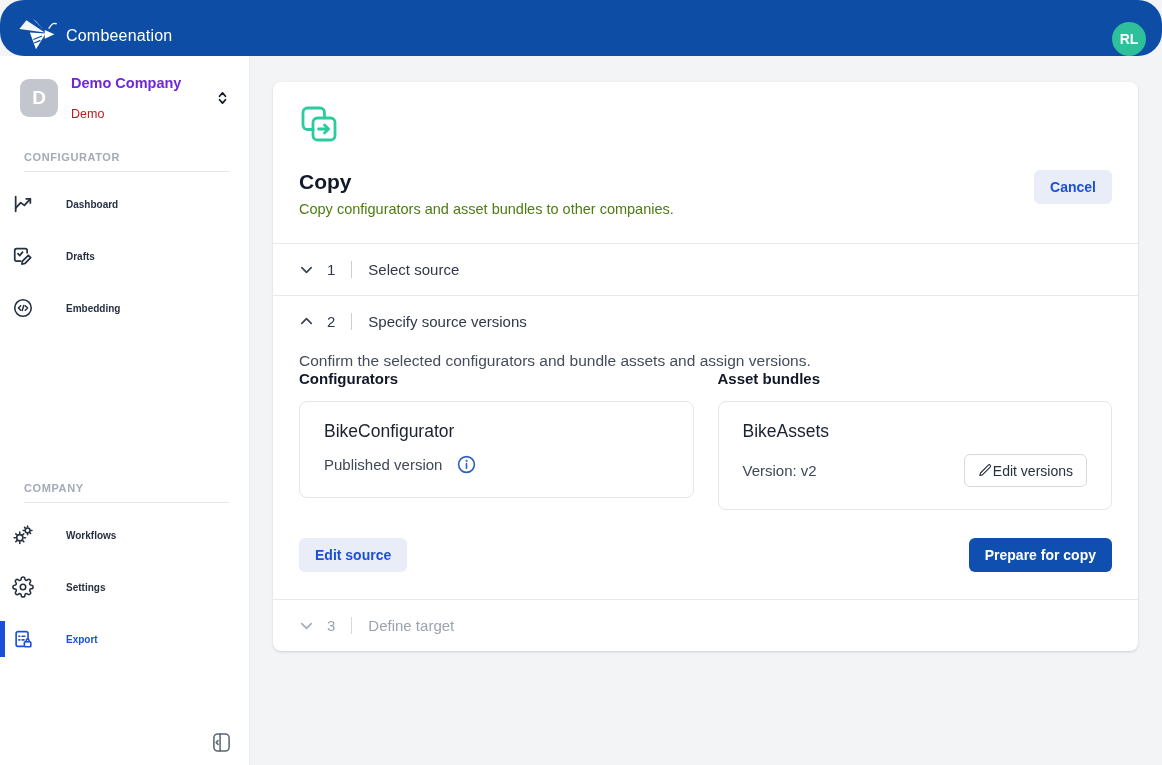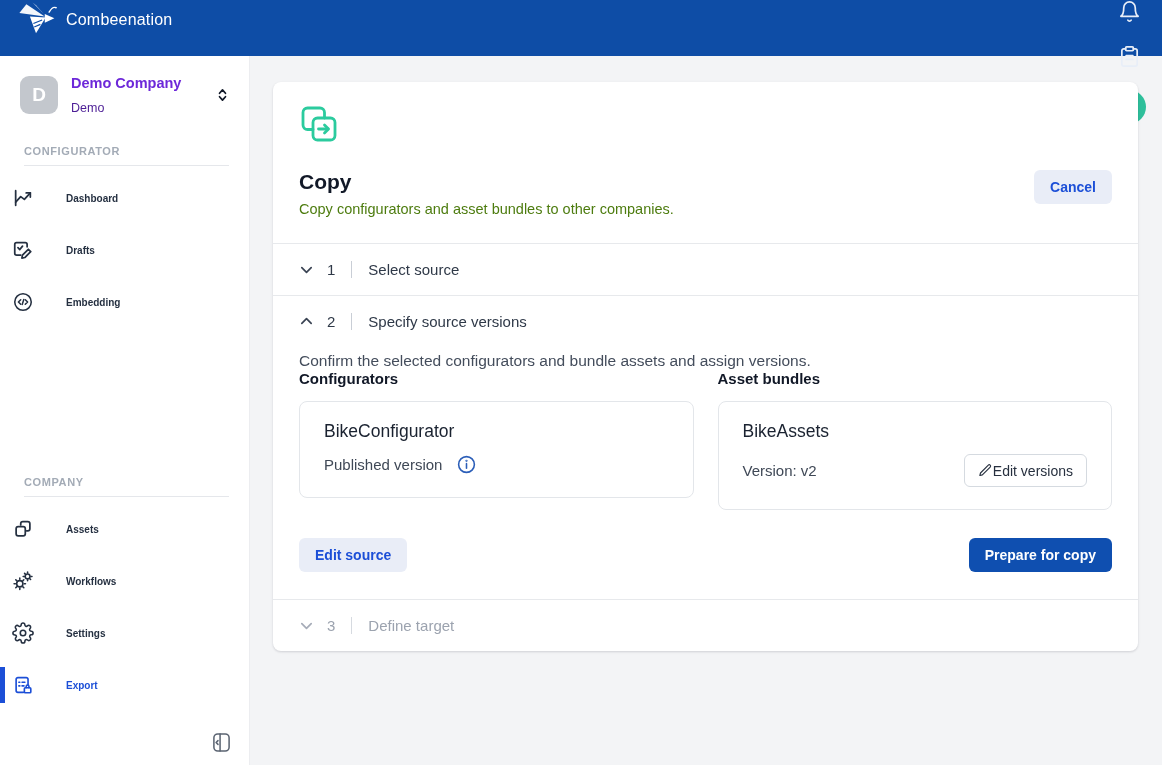--- a/index.html
+++ b/index.html
@@ -9,23 +9,24 @@
     background:#F3F4F6;
     color:#27303F;
     overflow:hidden;
   }
   .app { display:flex; flex-direction:column; width:1162px; height:765px; }
 
   
   .topbar {
     height:56px; flex:0 0 56px;
     background:#0E4DA6;
-    display:flex; align-items:flex-start;
+    display:flex; align-items:flex-end;
     padding:0 16px 0 14px;
     color:#fff;
+    border-radius:24px;
   }
   .brand { display:flex; align-items:center; gap:8px; }
   .brand-logo { width:44px; height:40px; display:flex; align-items:center; justify-content:center; }
   .brand-name { font-size:16px; letter-spacing:.2px; }
   .topbar-spacer { flex:1; }
   .topbar-actions { display:flex; align-items:center; gap:22px;flex-direction:column; }
   .icon-btn { background:none; border:none; cursor:pointer; color:#E8EEF8; display:flex; align-items:center; }
   .avatar {
     width:34px; height:34px; border-radius:50%;
     background:#2EBF9B; color:#fff;
@@ -49,21 +50,21 @@
     padding:0 18px 0 20px; cursor:pointer;
   }
   .company-avatar {
     width:38px; height:38px; border-radius:9px;
     background:#C3C7CD; color:#fff;
     display:flex; align-items:center; justify-content:center;
     font-size:19px; font-weight:bold;
   }
   .company-meta { flex:1; min-width:0; }
   .company-name { font-size:14.5px; font-weight:bold; color:#6d28d9; }
-  .company-sub { font-size:12.5px; color:#4c1d95; margin-top:10px; }
+  .company-sub { font-size:12.5px; color:#b91c1c; margin-top:16px; }
   .company-caret { color:#111827; display:flex; }
 
   .nav-section-label {
     margin:30px 20px 0 24px;
     font-size:11px; font-weight:bold; letter-spacing:.6px;
     color:#A3ABB6; text-transform:uppercase;
   }
   .nav-section-rule { border:none; border-top:1px solid #E5E7EB; margin:8px 20px 6px 24px; }
   .nav-item {
     display:flex; align-items:center; gap:32px;
@@ -241,29 +242,20 @@
             </svg>
           </span>
           <span>Embedding</span>
         </div>
       </nav>
 
       <nav class="nav-section company-group">
         <div class="nav-section-label">COMPANY</div>
         <hr class="nav-section-rule">
 
-        <div class="nav-item">
-          <span class="nav-icon">
-            <svg width="22" height="22" viewBox="0 0 24 24" fill="none" stroke="currentColor" stroke-width="1.9" stroke-linecap="round" stroke-linejoin="round">
-              <path d="M9.5 7.5V6.3a2.3 2.3 0 0 1 2.3-2.3h5.4A2.3 2.3 0 0 1 19.5 6.3v5.4a2.3 2.3 0 0 1-2.3 2.3h-1.2"></path>
-              <rect x="4.5" y="9.5" width="10" height="10" rx="2.3"></rect>
-            </svg>
-          </span>
-          <span>Assets</span>
-        </div>
 
         <div class="nav-item">
           <span class="nav-icon">
             <svg width="22" height="22" viewBox="0 0 24 24" fill="none" stroke="currentColor" stroke-width="1.7" stroke-linecap="round">
               <circle cx="8.5" cy="15" r="3.4"></circle>
               <g>
                 <line x1="8.5" y1="10.2" x2="8.5" y2="8.8"></line>
                   <line x1="8.5" y1="19.8" x2="8.5" y2="21.2"></line>
                 <line x1="3.7" y1="15" x2="2.3" y2="15"></line>
                   <line x1="13.3" y1="15" x2="14.7" y2="15"></line>

